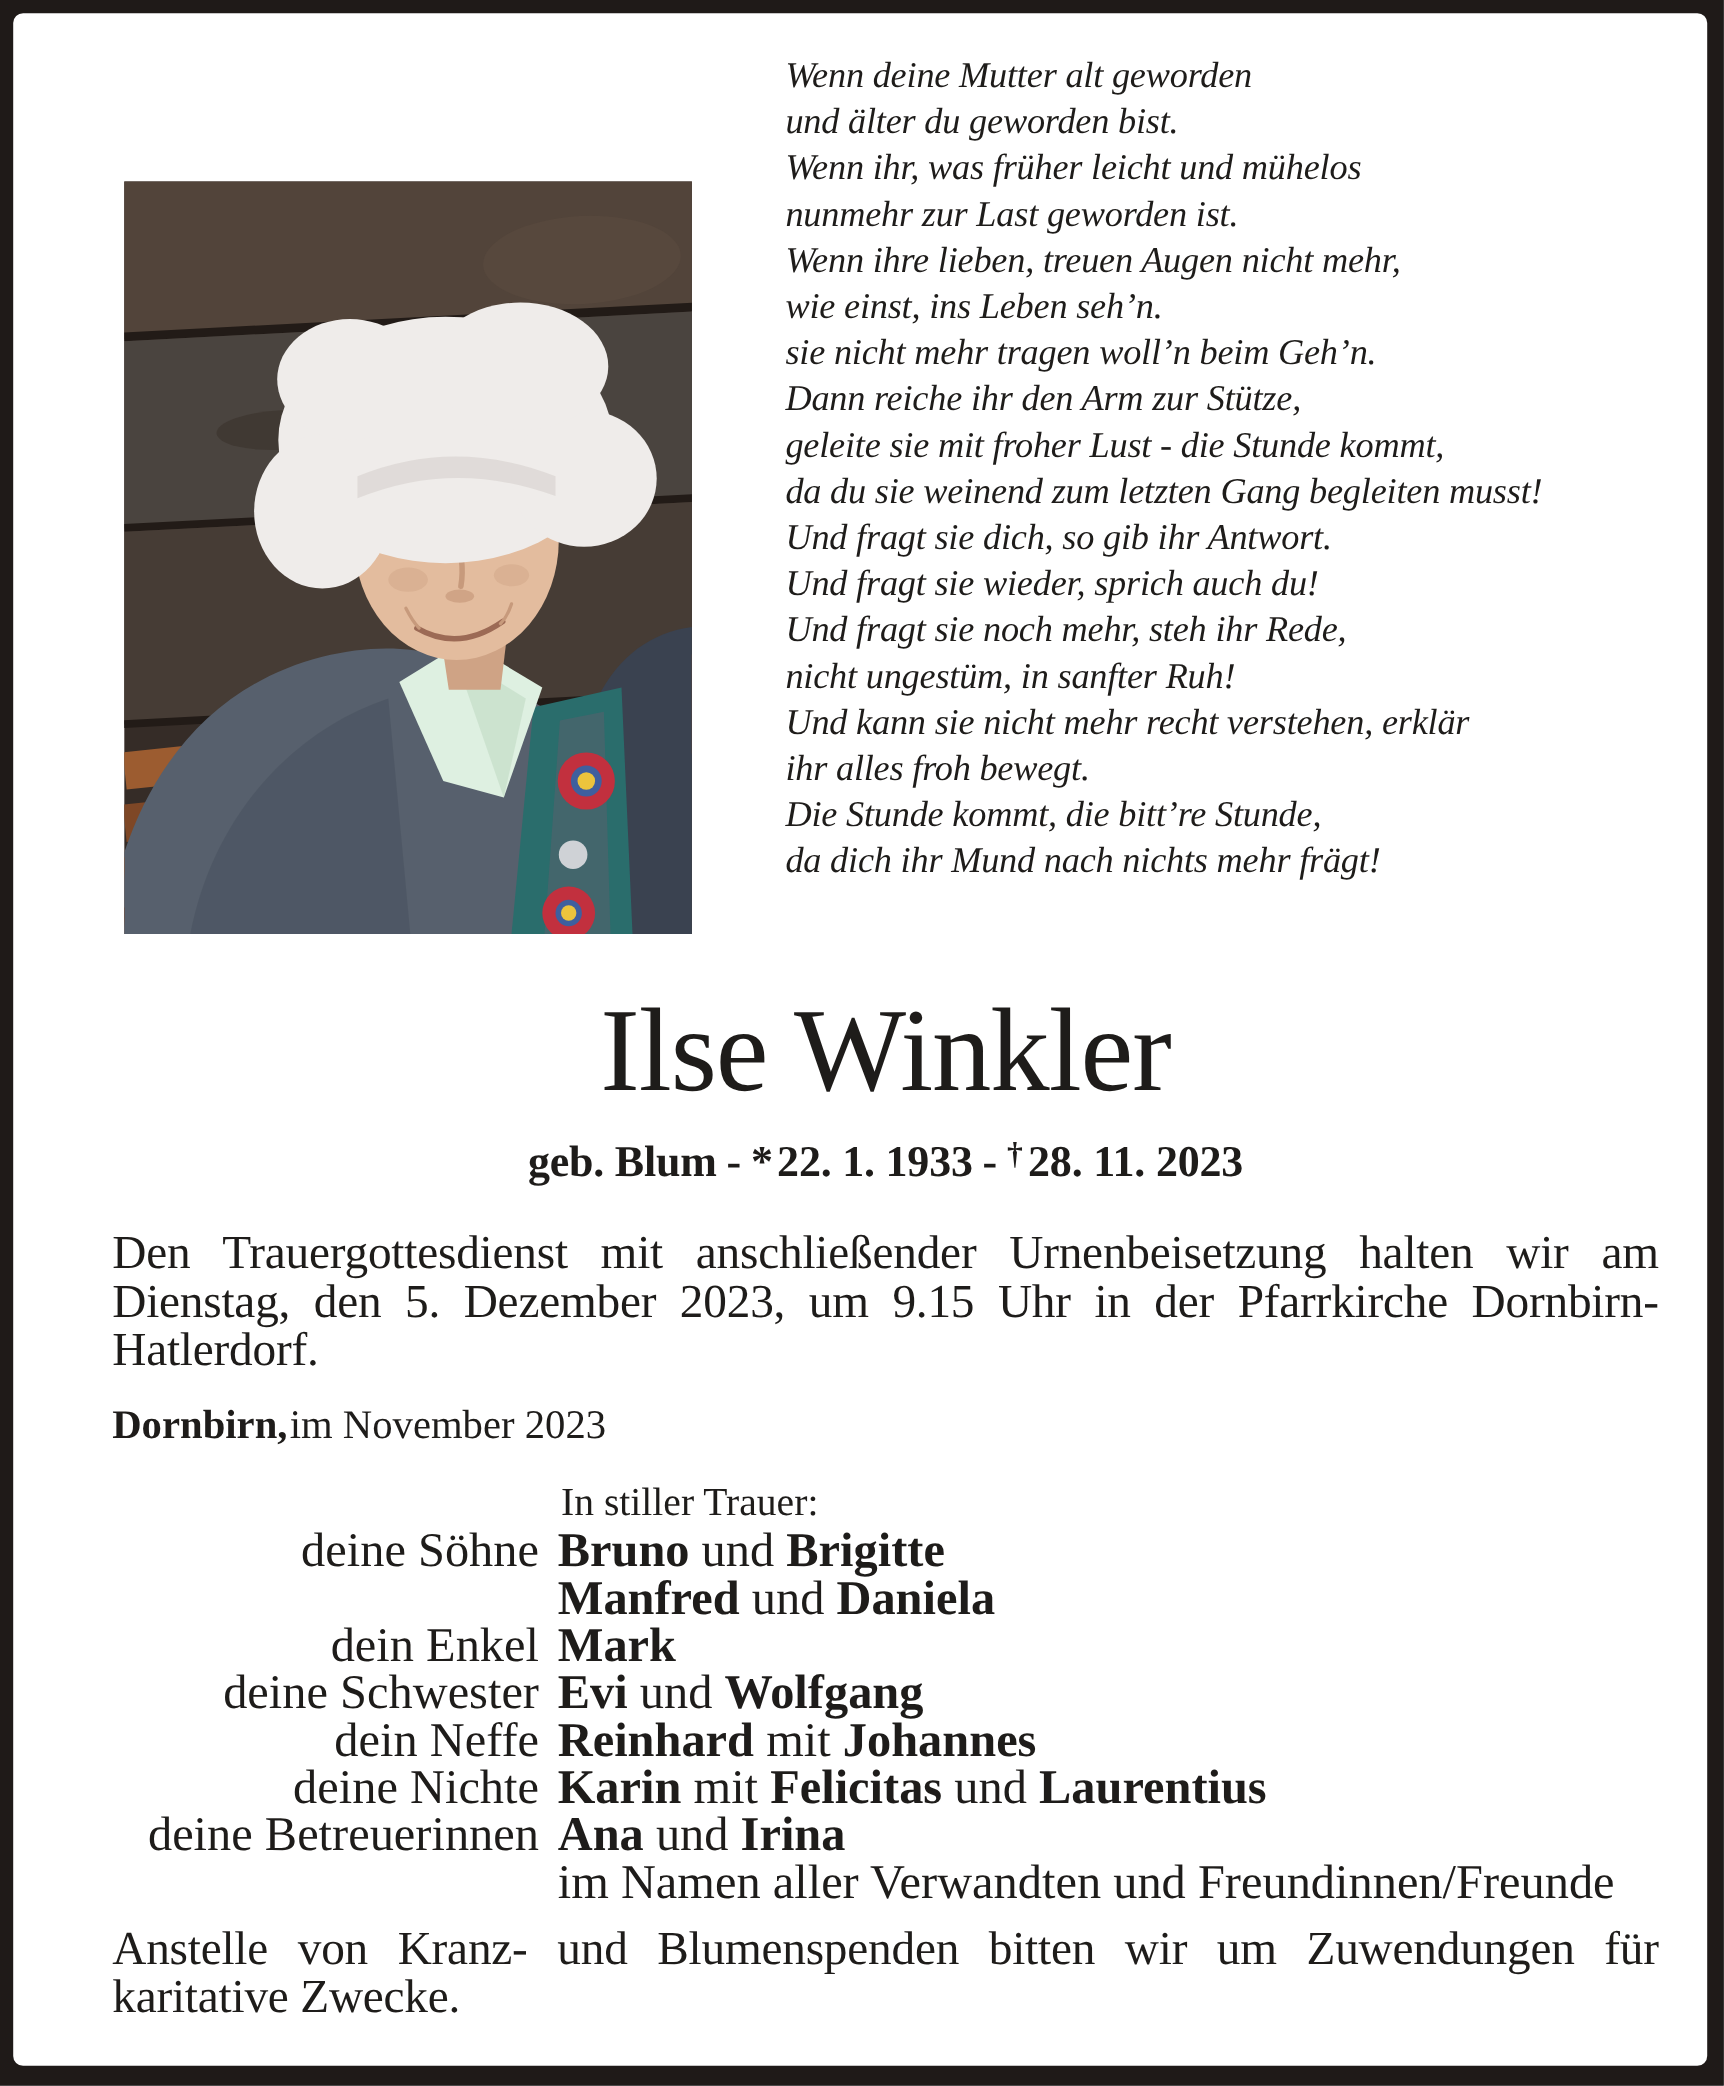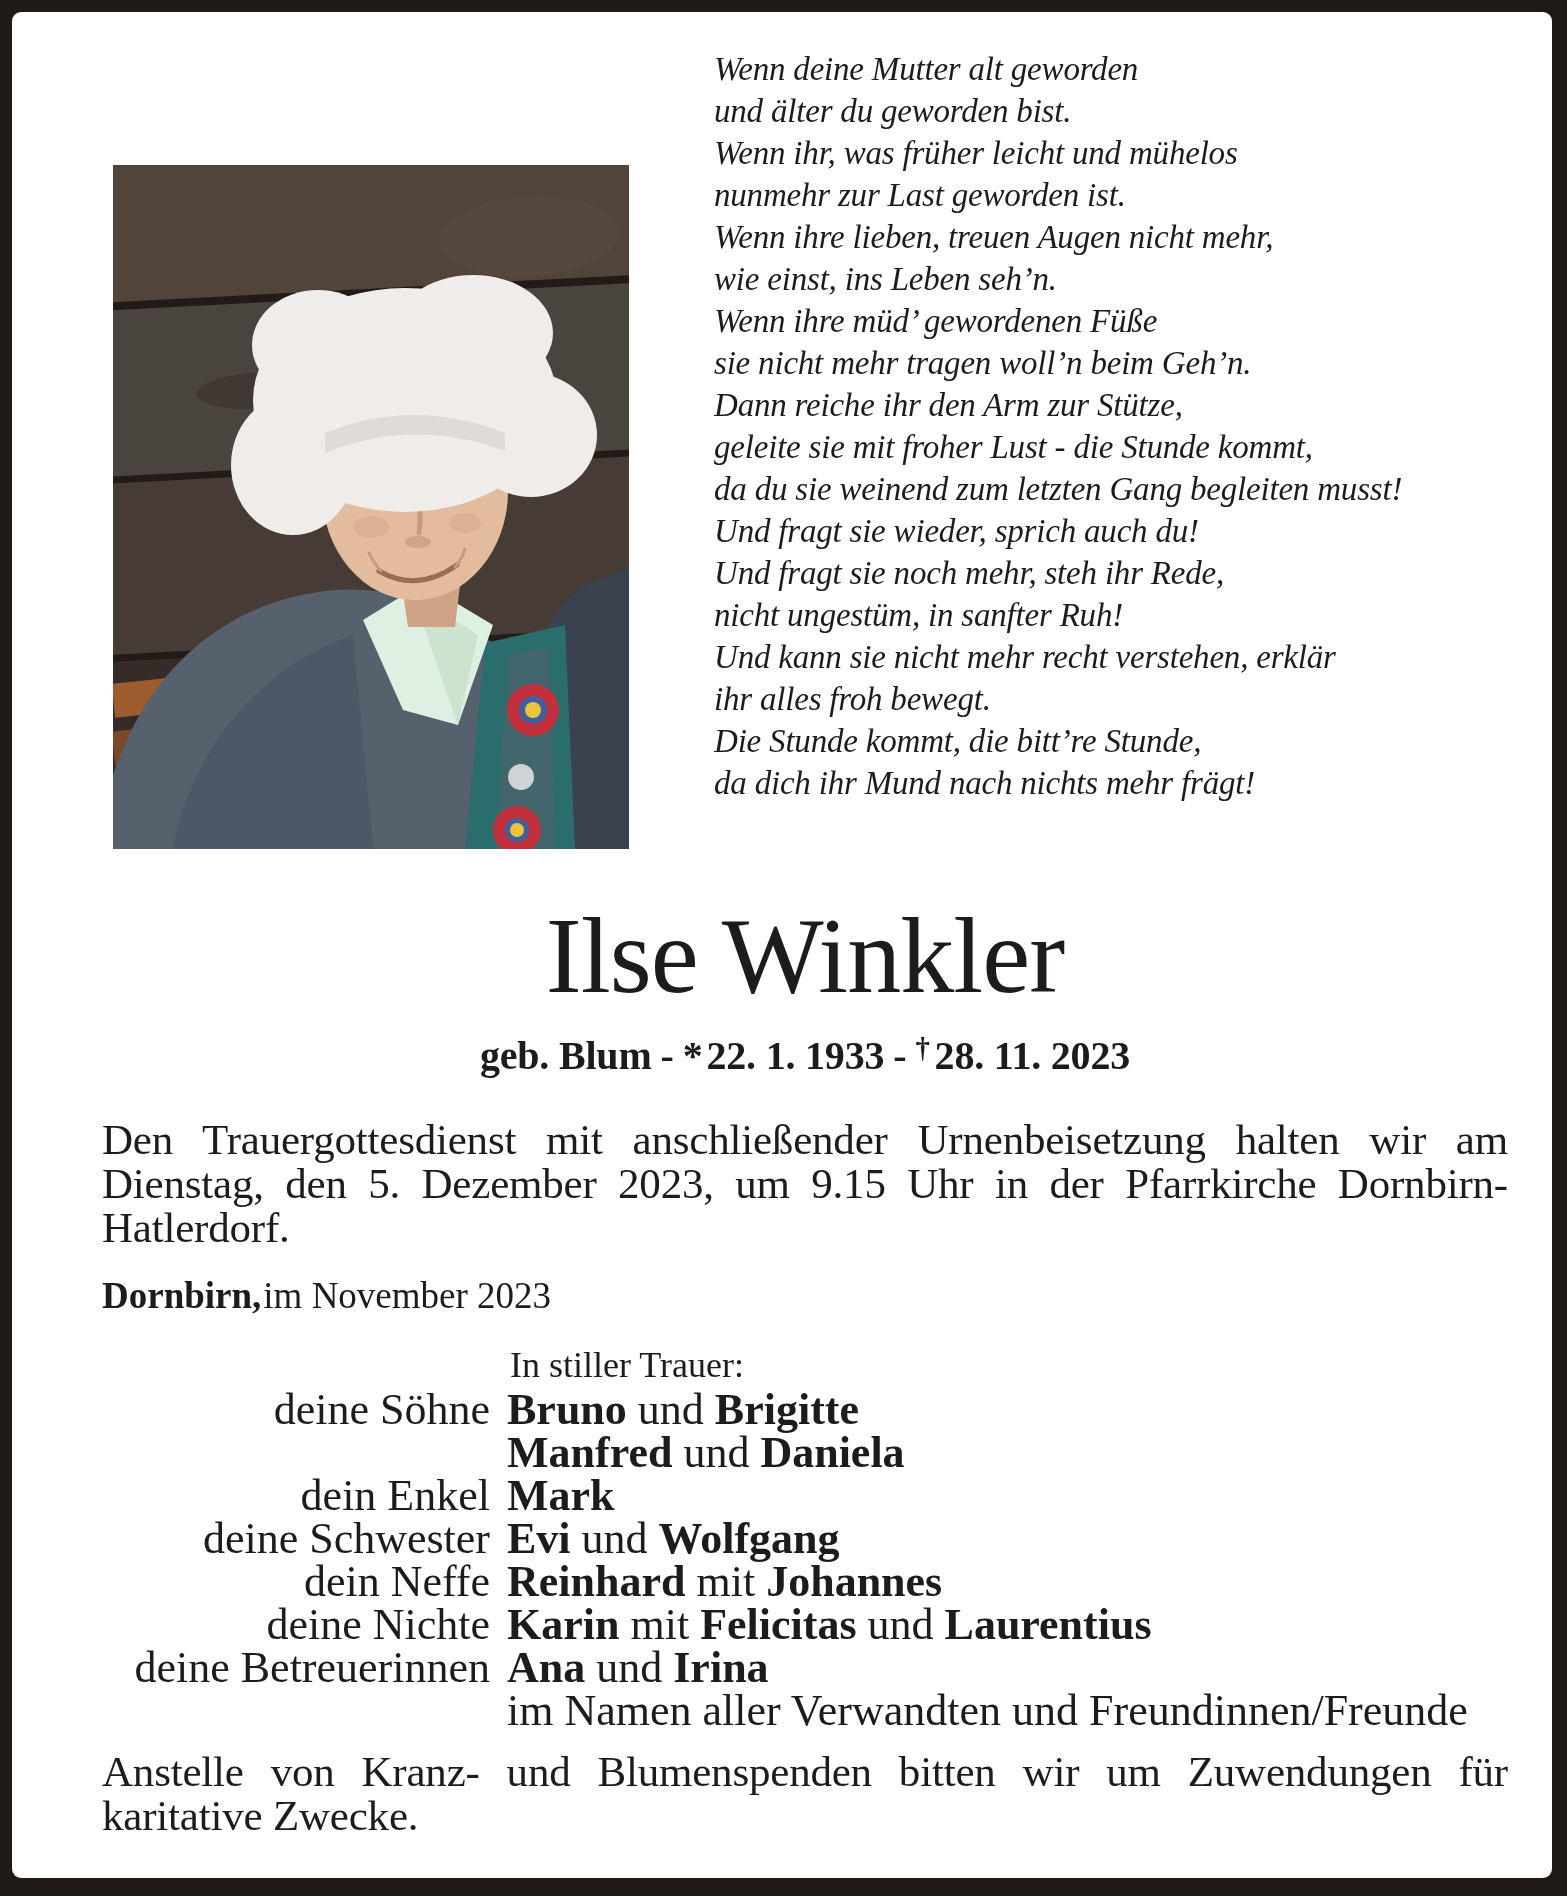--- a/index.html
+++ b/index.html
@@ -171,25 +171,25 @@
       </g>
     </svg>
 
     <div class="poem" id="poem">
         <div class="b-line">Wenn deine Mutter alt geworden</div>
         <div class="b-line">und älter du geworden bist.</div>
         <div class="b-line">Wenn ihr, was früher leicht und mühelos</div>
         <div class="b-line">nunmehr zur Last geworden ist.</div>
         <div class="b-line">Wenn ihre lieben, treuen Augen nicht mehr,</div>
         <div class="b-line">wie einst, ins Leben seh’n.</div>
-        <div class="b-line">Wenn ihre müd’ gewordenen Füße</div>
         <div class="b-line">sie nicht mehr tragen woll’n beim Geh’n.</div>
         <div class="b-line">Dann reiche ihr den Arm zur Stütze,</div>
         <div class="b-line">geleite sie mit froher Lust - die Stunde kommt,</div>
         <div class="b-line">da du sie weinend zum letzten Gang begleiten musst!</div>
+        <div class="b-line">Und fragt sie dich, so gib ihr Antwort.</div>
         <div class="b-line">Und fragt sie wieder, sprich auch du!</div>
         <div class="b-line">Und fragt sie noch mehr, steh ihr Rede,</div>
         <div class="b-line">nicht ungestüm, in sanfter Ruh!</div>
         <div class="b-line">Und kann sie nicht mehr recht verstehen, erklär</div>
         <div class="b-line">ihr alles froh bewegt.</div>
         <div class="b-line">Die Stunde kommt, die bitt’re Stunde,</div>
         <div class="b-line">da dich ihr Mund nach nichts mehr frägt!</div>
       </div>
 
     <h1 class="name">Ilse Winkler</h1>

